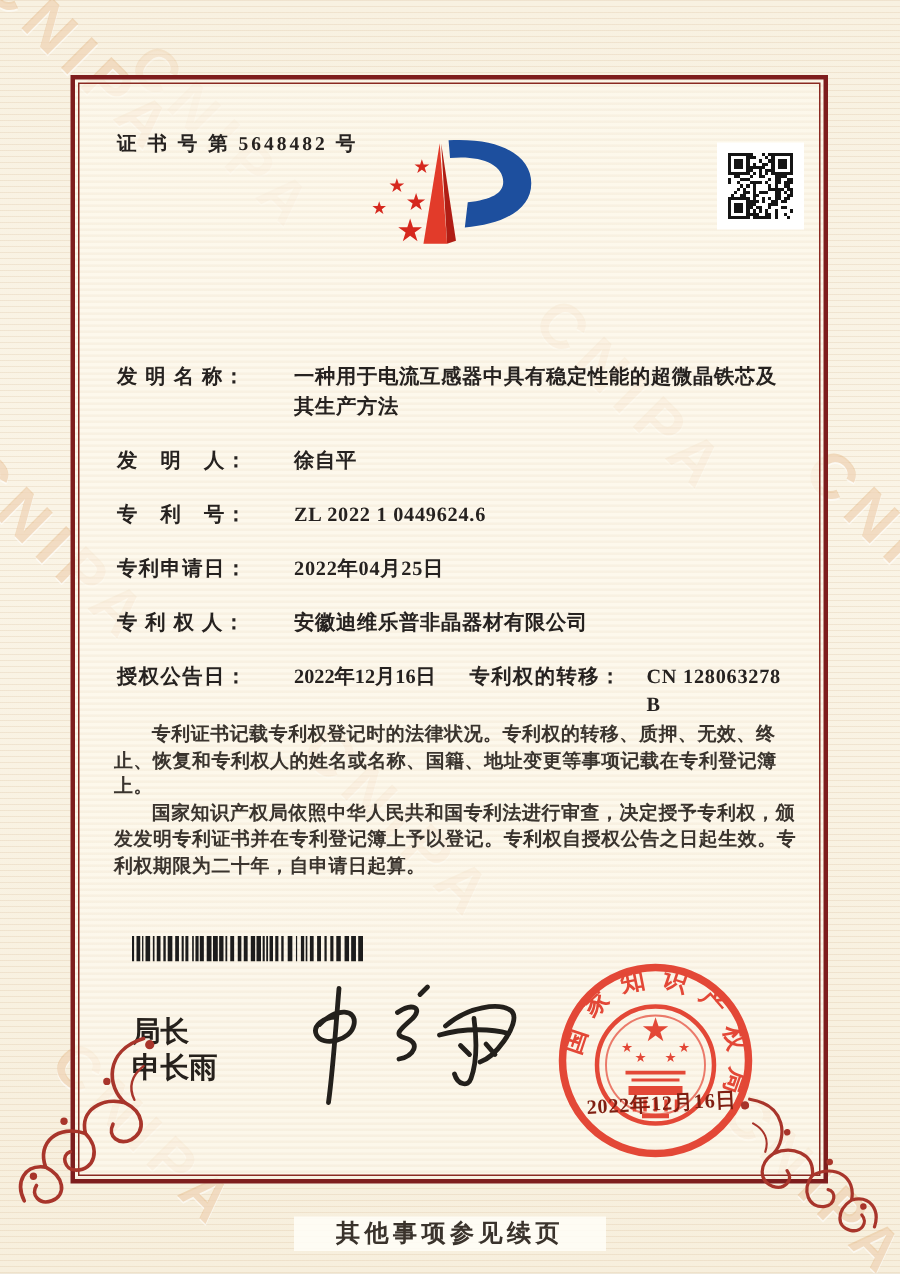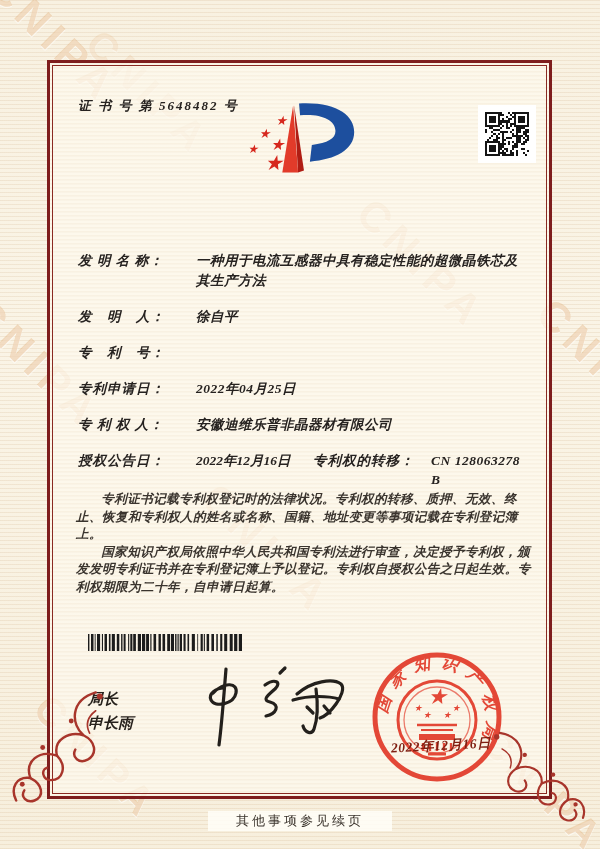--- a/index.html
+++ b/index.html
@@ -11,52 +11,51 @@
     font-family:"Liberation Serif","DejaVu Serif",serif;
     color:#262220;
   }
   .wm{
     position:absolute;font-family:"Liberation Sans","DejaVu Sans",sans-serif;
     font-weight:bold;letter-spacing:7px;color:rgba(222,158,92,0.32);
     transform:rotate(45deg);white-space:nowrap;user-select:none;
     text-shadow:1px 1px 0 rgba(255,255,255,0.55);
   }
   .frame{
-    position:absolute;left:47px;top:60px;width:505px;height:739px;
+    position:absolute;left:47px;top:50px;width:505px;height:739px;
     border:3px solid #7e1d1d;
     background:
       repeating-linear-gradient(180deg, rgba(210,180,140,0.10) 0 1px, rgba(0,0,0,0) 1px 4px),
       rgba(253,249,238,0.72);
     box-sizing:border-box;
-    font-style:italic;
   }
   .frame::after{content:"";position:absolute;inset:2px;border:1px solid #8a2a22;pointer-events:none;}
   .cert-no{position:absolute;left:28px;top:34px;font-size:13px;font-weight:bold;letter-spacing:2px;}
   .logo{position:absolute;left:188px;top:38px;width:128px;height:74px;}
   .qr{position:absolute;left:428px;top:42px;width:58px;height:58px;background:#fff;padding:3px;box-sizing:border-box;}
   .title{position:absolute;left:0;top:120px;width:100%;text-align:center;
     font-size:30px;font-weight:bold;letter-spacing:17px;text-indent:17px;color:#17130f;}
   .fields{position:absolute;left:28px;top:188px;right:28px;}
-  .field-row{display:flex;margin-bottom:16.5px;font-size:13.5px;font-weight:bold;line-height:19.5px;}
+  .field-row{display:flex;margin-bottom:16.5px;font-size:13.5px;font-weight:bold;line-height:19.5px;justify-content:center;}
   .field-label{width:118px;flex:none;letter-spacing:1px;}
   .field-value{flex:1;letter-spacing:0.5px;}
   .grant-date-value{width:117px;flex:none;}
   .paras{position:absolute;left:26px;top:428px;width:455px;font-size:12.6px;line-height:17.6px;letter-spacing:0.4px;}
   .paras p{margin:0;text-indent:2em;font-weight:bold;color:#3a342e;}
   .barcode{position:absolute;left:38px;top:571px;width:155px;height:17px;}
   .signer{position:absolute;left:38px;top:624px;font-family:"Liberation Sans","DejaVu Sans",sans-serif;
-    font-size:15px;font-weight:bold;line-height:24px;color:#26211c;}
+    font-size:19px;font-weight:bold;line-height:24px;color:#26211c;}
   .signature{position:absolute;left:135px;top:600px;width:172px;height:88px;}
   .seal{position:absolute;left:317px;top:584px;width:140px;height:140px;opacity:0.93;}
   .seal-date{position:absolute;left:312px;top:674px;width:158px;text-align:center;
     font-size:13.5px;font-weight:bold;color:#801f12;transform:rotate(-3deg);letter-spacing:0.5px;}
   .page-info{position:absolute;left:0;top:718px;width:100%;text-align:center;font-size:11.5px;color:#33302b;letter-spacing:2px;}
   .footer-note{position:absolute;left:0;top:811px;width:100%;text-align:center;}
   .footer-note span{display:inline-block;background:rgba(255,254,248,0.85);padding:1px 28px;
-    font-size:13px;letter-spacing:3px;color:#3a332c;font-weight:normal;}
+    font-size:16px;letter-spacing:3px;color:#3a332c;font-weight:bold;}
   .orn{position:absolute;pointer-events:none;}
   .orn-left{left:8px;top:690px;width:102px;height:118px;}
   .orn-right{left:492px;top:726px;width:94px;height:104px;transform:scaleX(-1) rotate(8deg);}
 </style>
 </head>
 <body>
 
 <div class="page">
 
   <span class="wm" style="left:-28px;top:14px;font-size:42px;">CNIPA</span>
@@ -329,20 +328,21 @@
       <div class="field-row">
         <span class="field-label">发 明 名 称：</span>
         <span class="field-value">一种用于电流互感器中具有稳定性能的超微晶铁芯及其生产方法</span>
       </div>
       <div class="field-row">
         <span class="field-label">发　明　人：</span>
         <span class="field-value">徐自平</span>
       </div>
       <div class="field-row">
         <span class="field-label">专　利　号：</span>
+        <span class="field-value">ZL 2022 1 0449624.6</span>
       </div>
       <div class="field-row">
         <span class="field-label">专利申请日：</span>
         <span class="field-value">2022年04月25日</span>
       </div>
       <div class="field-row">
         <span class="field-label">专 利 权 人：</span>
         <span class="field-value">安徽迪维乐普非晶器材有限公司</span>
       </div>
       <div class="field-row">

